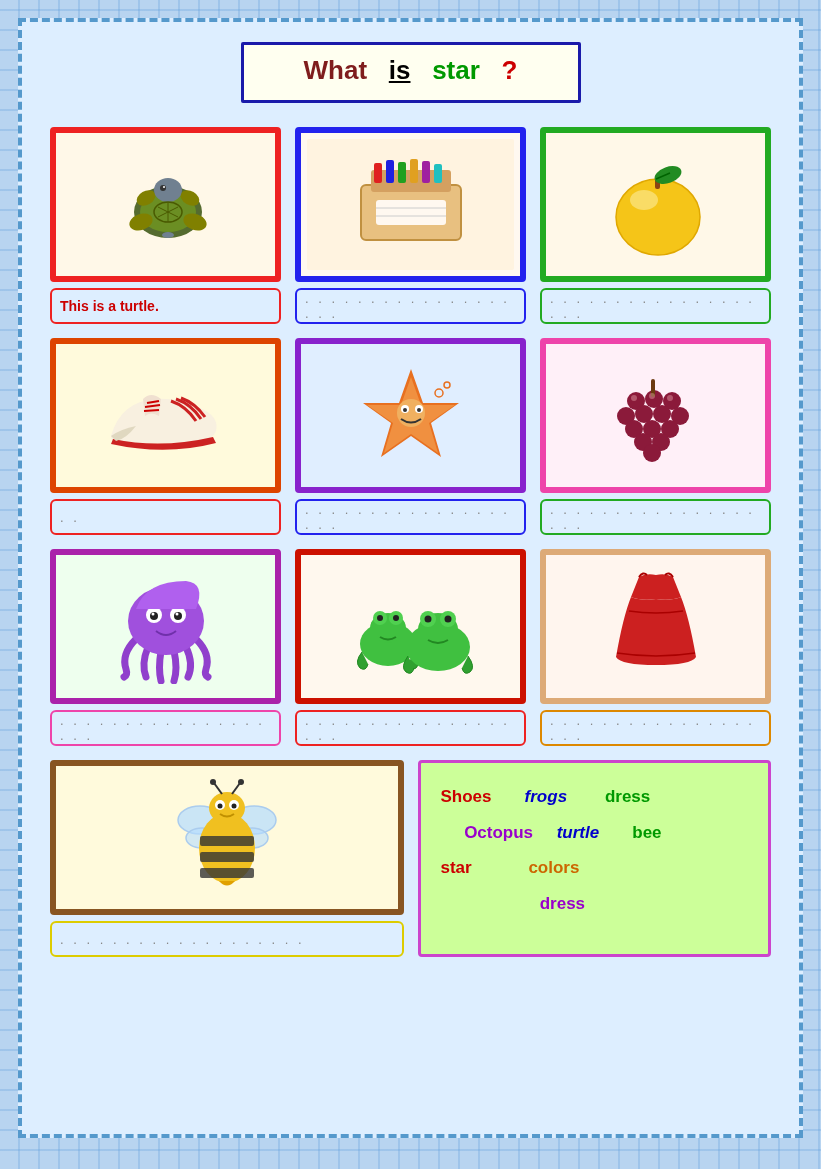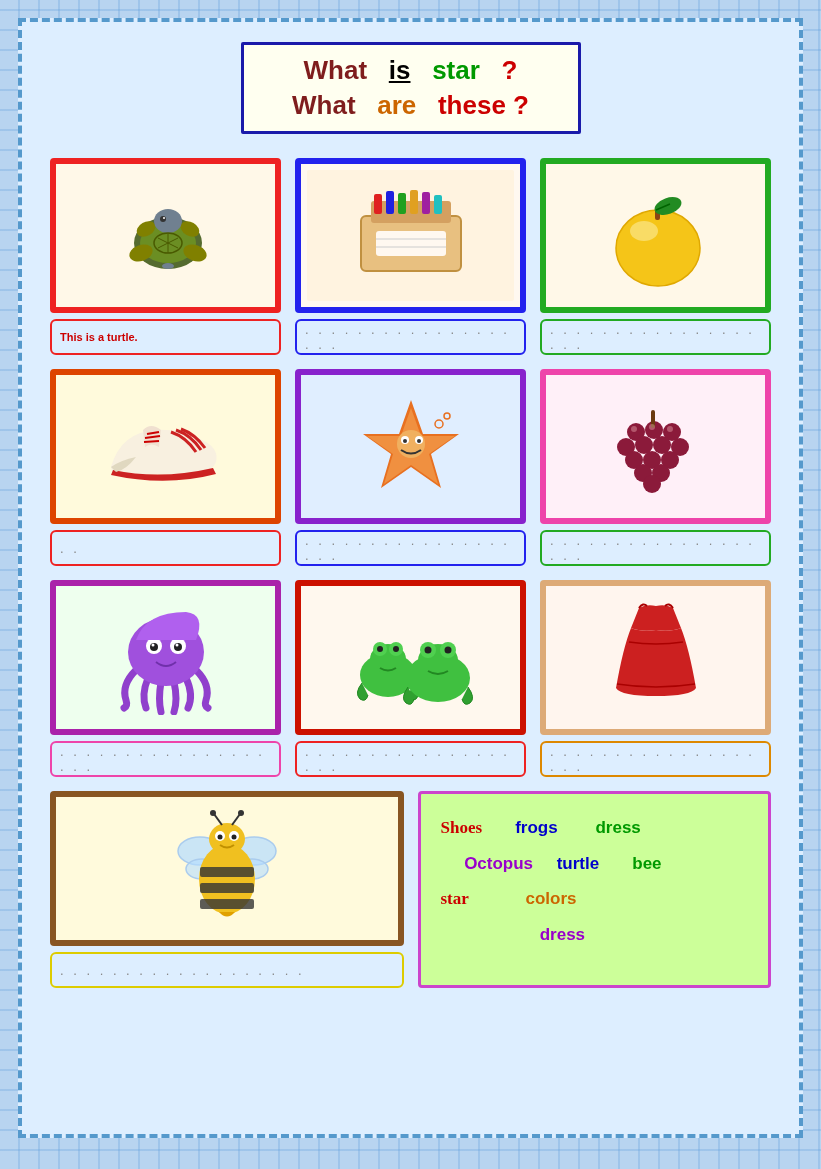--- a/index.html
+++ b/index.html
@@ -121,33 +121,33 @@
       display: flex;
       align-items: center;
     }
     .answer-box-red { border-color: #ee2222; }
     .answer-box-blue { border-color: #2222ee; }
     .answer-box-green { border-color: #22aa22; }
     .answer-box-orange { border-color: #dd8800; }
     .answer-box-pink { border-color: #ee44aa; }
     .answer-box-yellow { border-color: #ddcc00; }
 
-    .answer-text-red { color: #cc0000; font-weight: bold; font-size: 11px; }
+    .answer-text-red { color: #cc0000; font-weight: bold; font-size: 14px; }
 
     
     .word-bank {
       background: #ccff99;
       border: 3px solid #cc44cc;
       border-radius: 4px;
       padding: 16px 20px;
       font-size: 17px;
       line-height: 2.1;
     }
-    .wb-red { color: #cc0000; font-weight: bold; font-family: Liberation Serif, serif; }
-    .wb-blue { color: #0000cc; font-weight: bold; }
+    .wb-red { color: #cc0000; font-weight: bold; }
+    .wb-blue { color: #0000cc; font-weight: bold; font-style: italic; }
     .wb-green { color: #009900; font-weight: bold; }
     .wb-orange { color: #cc6600; font-weight: bold; }
     .wb-purple { color: #9900cc; font-weight: bold; }
 
     
     .dotted-line {
       letter-spacing: 3px;
       color: #888;
       font-size: 13px;
     }
@@ -158,28 +158,20 @@
 <div class="page-inner">
 
   <div class="title-box">
     <div class="title-line1">
       <span class="word-what">What</span>
       &nbsp;
       <span class="word-is">is</span>
       &nbsp;
       <span class="word-this">star</span>
       &nbsp;
-      <span class="word-q">?</span>
-    </div>
-    <div class="title-line2">
-      <span class="word-what">What</span>
-      &nbsp;
-      <span class="word-are">are</span>
-      &nbsp;
-      <span class="word-these">these</span>
       <span class="word-q">?</span>
     </div>
   </div>
 
   <div class="grid">
 
     <div class="img-cell">
       <div class="img-frame frame-red">
         <div class="img-frame-inner">
 

